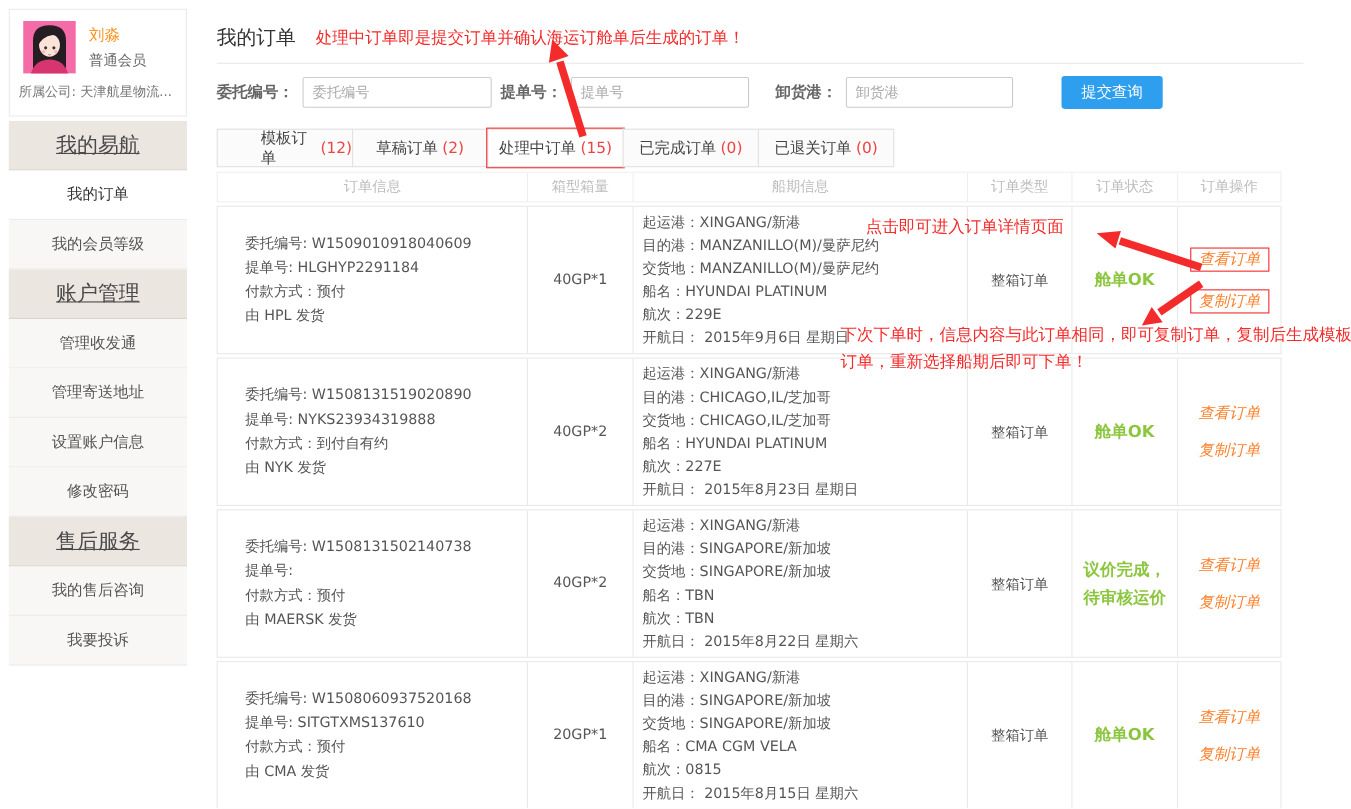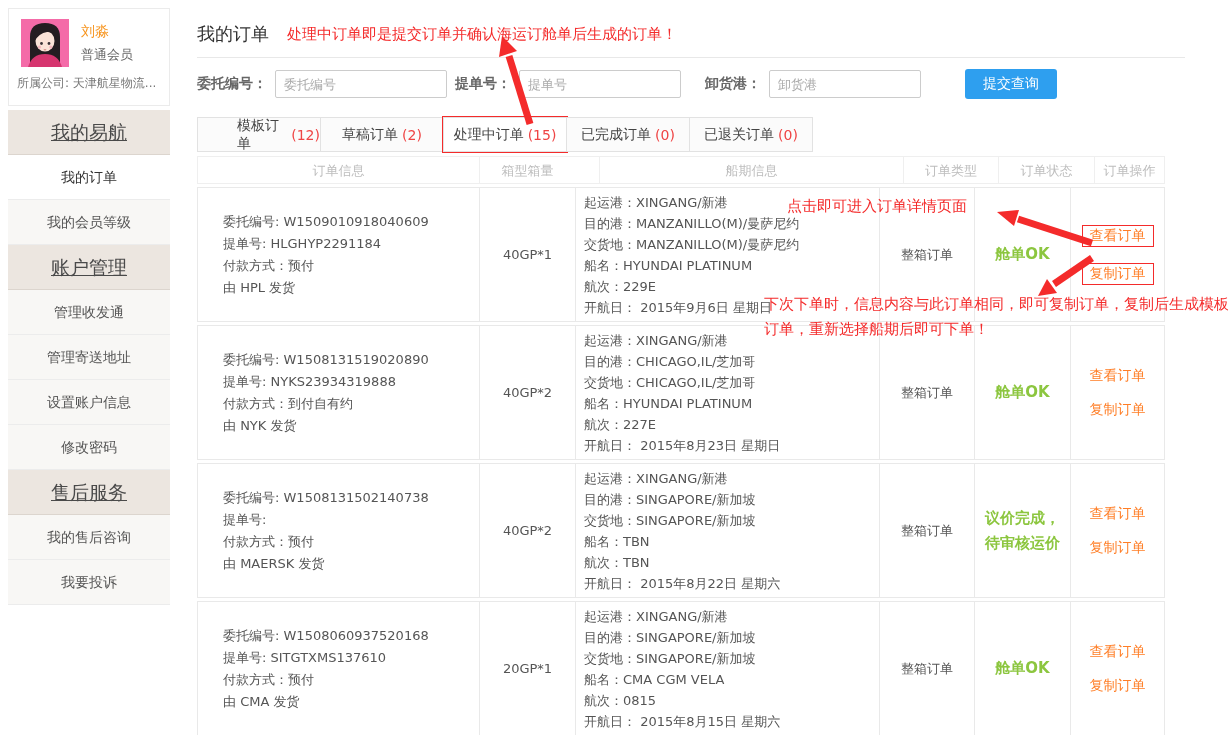--- a/index.html
+++ b/index.html
@@ -46,32 +46,32 @@
   .tab .cnt { color:#ef4444; margin-left:4px; }
   .tab.active { background:#fff; }
   .tab-redbox { position:absolute; inset:-2px; border:1px solid #f42b2b; pointer-events:none; }
 
   
   .table { position:absolute; left:197px; top:156px; width:968px; }
   .thead { display:flex; height:28px; line-height:27px; border:1px solid #efefef; background:#fff;
            color:#bdbdbd; font-size:13px; text-align:center; }
   .th { border-left:1px solid #efefef; }
   .th:first-child { border-left:none; }
-  .w1 { width:281px; } .w2 { width:96px; } .w3 { width:304px;margin-left:24px; } .w4 { width:95px; } .w5 { width:96px; }
+  .w1 { width:281px; } .w2 { width:96px; } .w3 { width:304px; } .w4 { width:95px; } .w5 { width:96px; }
   .w6 { flex:1; }
   .trow { display:flex; height:135px; border:1px solid #e9e9e9; margin-top:3px; background:#fff; }
   .cell { border-left:1px solid #e9e9e9; display:flex; flex-direction:column; justify-content:center;
           font-size:13px; color:#555; }
   .cell:first-child { border-left:none; }
   .c-info { width:281px; padding-left:25px; line-height:22px; }
   .c-box  { width:96px; align-items:center; }
   .c-sched{ width:304px; padding-left:8px; line-height:21px; }
   .c-type { width:95px; align-items:center; }
   .c-status { width:96px; align-items:center; color:#8cc63f; font-weight:bold; font-size:15px; line-height:25px; text-align:center; }
-  .c-ops { flex:1; align-items:center; gap:16px; }
+  .c-ops { flex:1; align-items:center; gap:16px;font-style:italic; }
   .op { color:#ff7e26; font-size:14px; text-decoration:none; cursor:pointer; }
   .op.boxed { border:1px solid #f42b2b; padding:1px 7px; }
 
   
   .ann { position:absolute; color:#f42b2b; font-size:15px; }
   .ann-top { left:287px; top:25px; white-space:nowrap; }
   .ann-detail { left:787px; top:197px; white-space:nowrap; }
   .ann-copy { left:764px; top:292px; width:466px; line-height:25px; }
   .arr { position:absolute; pointer-events:none; }
 </style>

